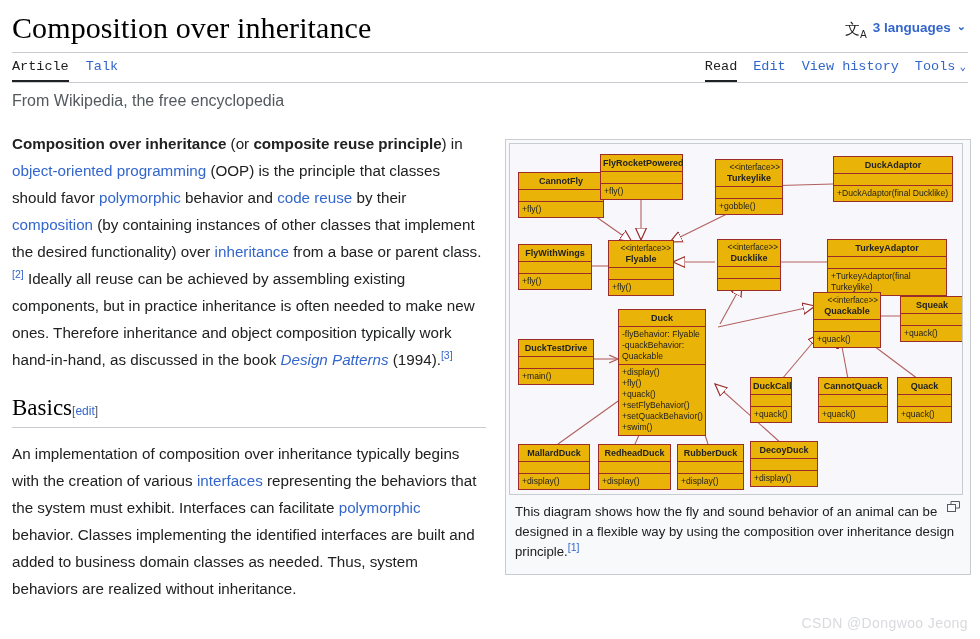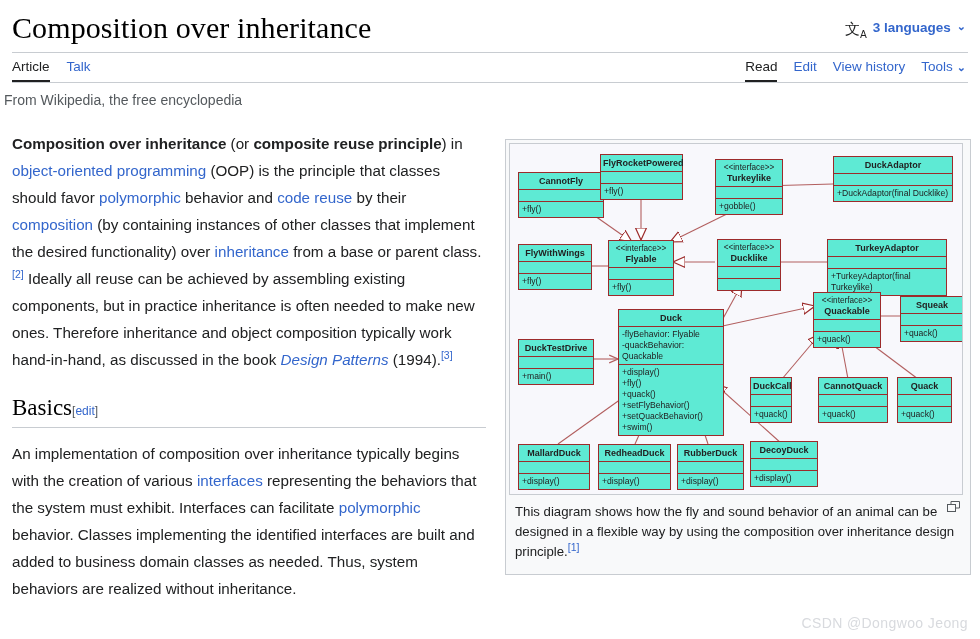--- a/index.html
+++ b/index.html
@@ -17,28 +17,28 @@
     font-family:"Liberation Serif", serif;font-size:30px;line-height:36px;
     font-weight:400;color:#000;letter-spacing:.1px;
   }
   .lang-sel{display:flex;align-items:flex-start;gap:6px;padding-bottom:6px;color:#3366cc;font-size:13.5px;font-weight:bold;cursor:pointer;}
   .lang-glyph{font-size:15px;color:#202122;font-weight:400;font-family:"DejaVu Sans",sans-serif;}
   .lang-caret{color:#3366cc;font-size:11px;font-weight:bold;}
   .rule{height:1px;background:#c8ccd1;margin:0 12px;}
 
   .tabs-row{display:flex;align-items:flex-start;justify-content:space-between;padding:6px 14px 0 12px;}
   .tabset{display:flex;gap:17px;}
-  .tab{font-size:13.5px;line-height:16px;padding-bottom:7px;color:#3366cc;cursor:pointer;position:relative;}
+  .tab{font-size:13.5px;line-height:16px;padding-bottom:7px;color:#3366cc;cursor:pointer;position:relative;font-family:Liberation Mono, monospace;}
   .tab.sel{color:#202122;}
   .tab.sel:after{content:"";position:absolute;left:0;right:0;bottom:0;height:2px;background:#202122;}
   .tabset.right{gap:16px;}
   .tools-caret{font-size:11px;font-weight:bold;color:#3366cc;margin-left:4px;}
   .rule2{height:1px;background:#c8ccd1;margin:0 12px;}
 
-  .siteinfo{font-size:14px;color:#54595d;padding:9px 12px 0 4px;}
+  .siteinfo{font-size:16px;color:#54595d;padding:9px 12px 0 12px;}
 
   
   .body-col{position:absolute;left:12px;top:130px;width:474px;}
   .body-col p{margin:0 0 14px 0;font-size:15.2px;line-height:27px;color:#202122;}
   .sup{font-size:10.5px;vertical-align:super;line-height:0;}
   .sup a{color:#3366cc;}
   h2.sec{
     font-family:"Liberation Serif", serif;font-size:23px;font-weight:400;color:#000;
     margin:22px 0 2px 0;display:flex;align-items:baseline;
   }
@@ -52,28 +52,28 @@
     position:absolute;left:505px;top:139px;width:458px;
     border:1px solid #c8ccd1;background:#f8f9fa;padding:3px;
   }
   .fig-img{position:relative;width:452px;height:350px;background:#f8f8fc;border:1px solid #c8ccd1;overflow:hidden;}
   .fig-cap{padding:7px 9px 9px 6px;font-size:13.2px;line-height:20px;color:#202122;position:relative;}
   .enlarge{position:absolute;right:7px;top:6px;width:13px;height:12px;}
 
   
   .uml{position:absolute;left:0;top:0;width:452px;height:350px;}
   .cls{
-    position:absolute;background:#5eead4;border:1.3px solid #9c2b2b;
+    position:absolute;background:#eab308;border:1.3px solid #9c2b2b;
     box-sizing:border-box;font-size:8.6px;color:#222;z-index:3;
   }
   .cls .nm{
     text-align:center;font-weight:bold;padding:3px 2px;border-bottom:1.3px solid #9c2b2b;
     line-height:10px;font-size:9px;white-space:nowrap;
   }
-  .cls .nm .ifc{display:block;font-weight:normal;font-size:8.2px;line-height:9.5px;}
+  .cls .nm .ifc{display:block;font-weight:normal;font-size:8.2px;line-height:9.5px;text-align:right;}
   .cls .sec2{border-bottom:1.3px solid #9c2b2b;padding:2px 3px;line-height:11px;min-height:5px;}
   .cls .sec3{padding:2px 3px;line-height:11px;min-height:5px;}
   .cls .sec2.empty,.cls .sec3.empty{padding:3px;}
   svg.links{position:absolute;left:0;top:0;width:452px;height:350px;z-index:1;}
 
   .watermark{
     position:absolute;right:12px;bottom:8px;color:#d8dade;font-size:14px;
     font-family:"Liberation Sans",sans-serif;letter-spacing:.4px;
   }
 </style>
@@ -227,21 +227,21 @@
           <div class="sec2 empty"></div>
           <div class="sec3">+quack()</div>
         </div>
 
         <div class="cls" style="left:8px;top:195px;width:76px;">
           <div class="nm">DuckTestDrive</div>
           <div class="sec2 empty"></div>
           <div class="sec3">+main()</div>
         </div>
 
-        <div class="cls" style="left:108px;top:165px;width:106px;">
+        <div class="cls" style="left:108px;top:165px;width:88px;">
           <div class="nm">Duck</div>
           <div class="sec2">
             <div>-flyBehavior: Flyable</div>
             <div>-quackBehavior: Quackable</div>
           </div>
           <div class="sec3">
             <div>+display()</div>
             <div>+fly()</div>
             <div>+quack()</div>
             <div>+setFlyBehavior()</div>

